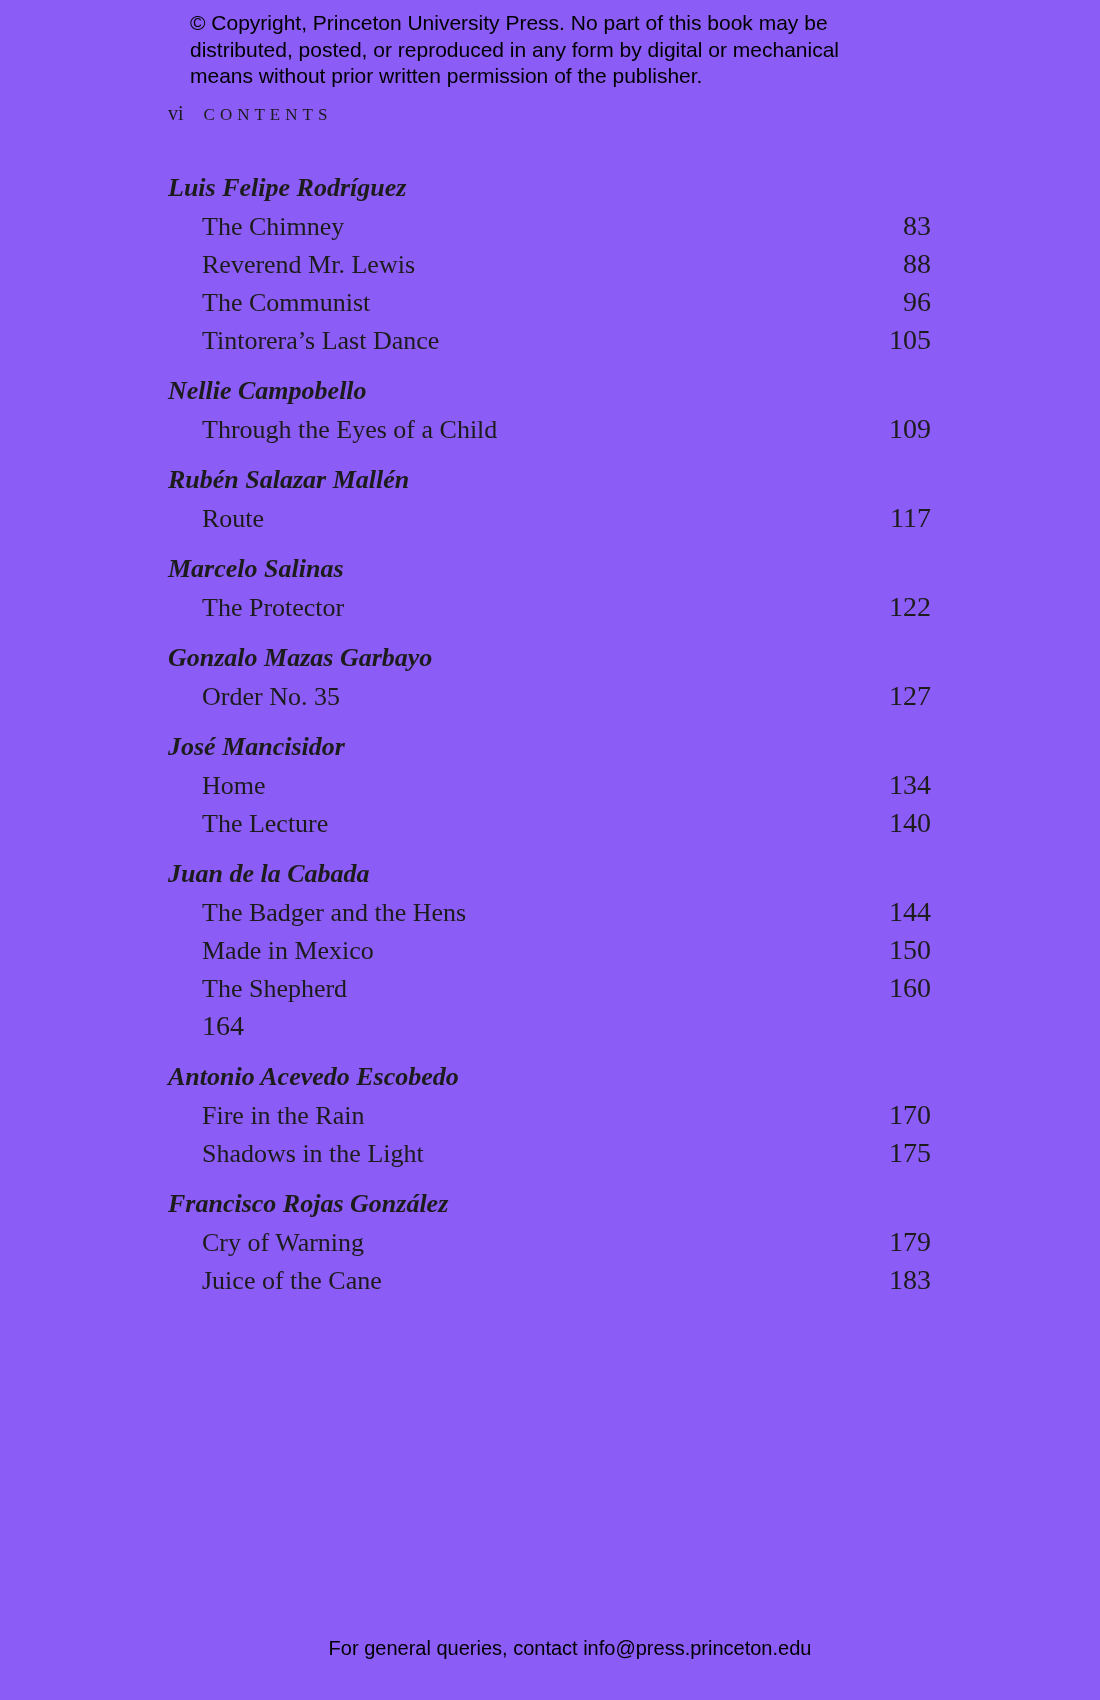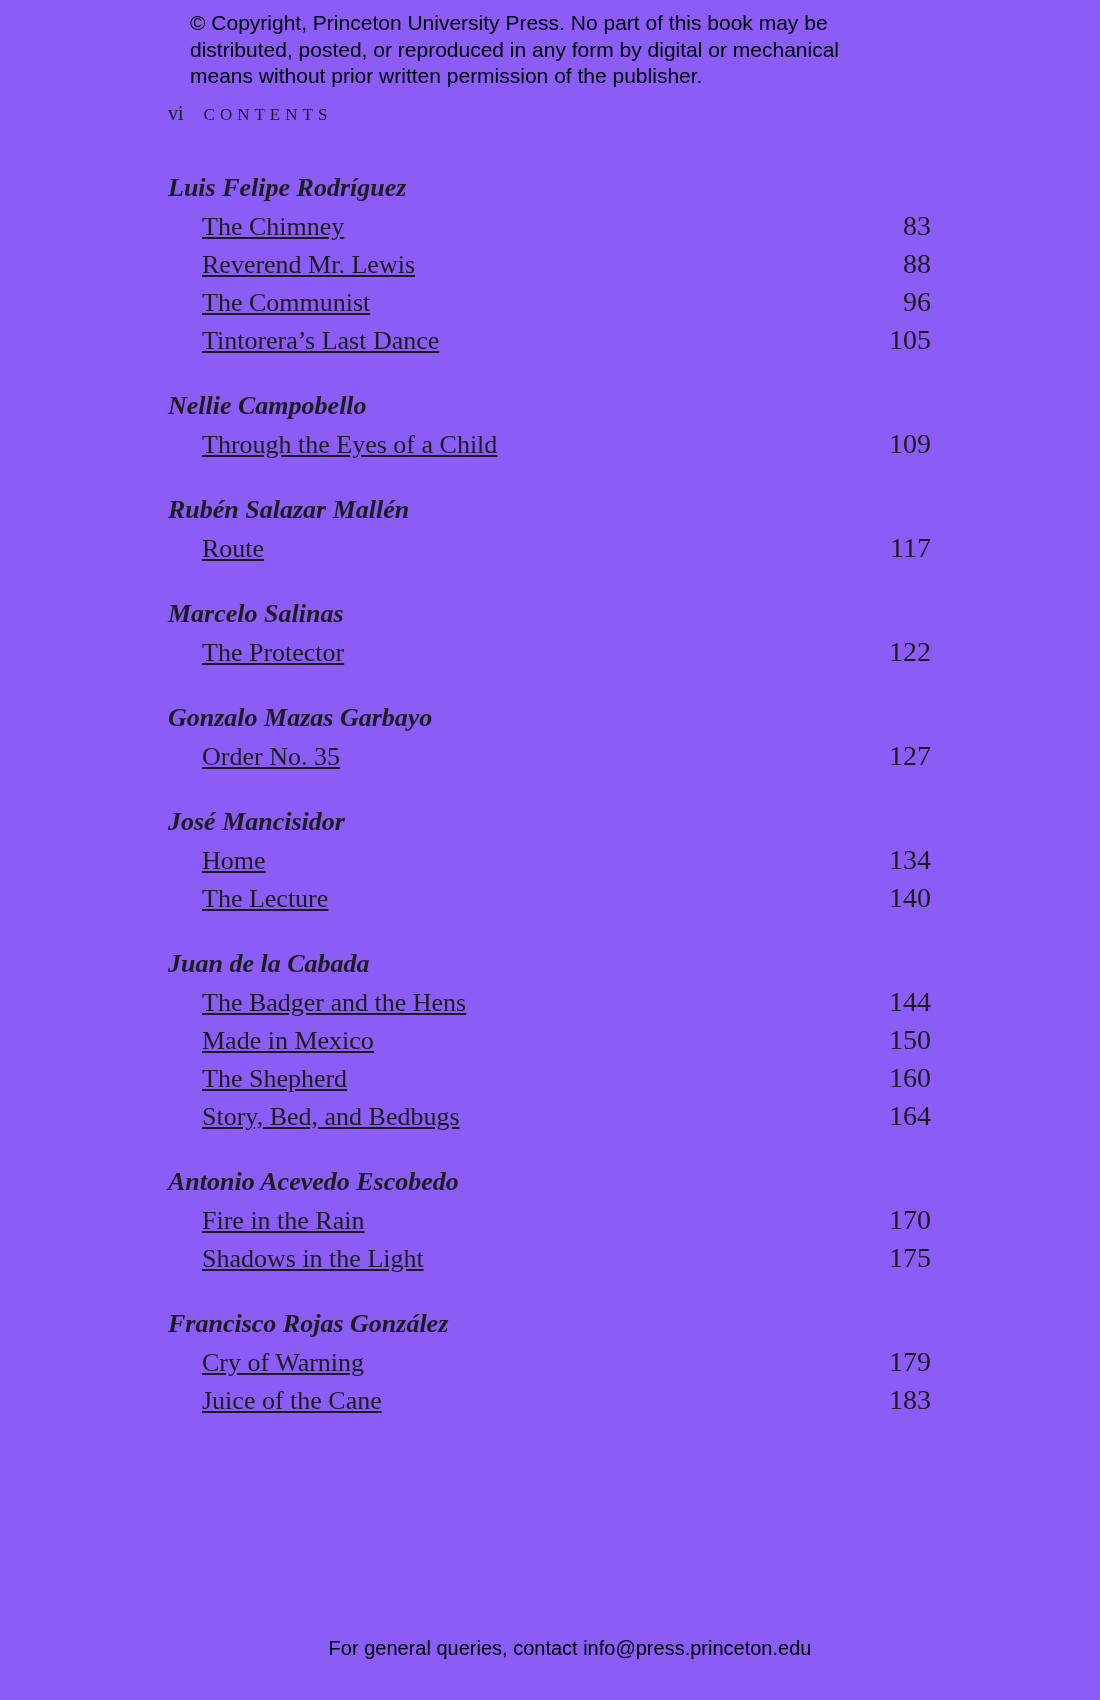--- a/index.html
+++ b/index.html
@@ -41,42 +41,41 @@
   .contents-title {
     font-size: 17px;
     letter-spacing: 5px;
   }
   .toc {
     position: absolute;
     top: 169px;
     left: 168px;
     width: 763px;
   }
-  .toc-section { margin-top: 28px; }
+  .toc-section { margin-top: 13px; }
   .toc-section:first-child { margin-top: 0; }
   .author {
     font-weight: bold;
     font-style: italic;
     font-size: 26px;
     height: 38px;
     line-height: 38px;
     white-space: nowrap;
   }
   .entry-row {
     display: flex;
     justify-content: space-between;
     align-items: baseline;
     height: 38px;
     line-height: 38px;
     padding-left: 34px;
   }
   .entry-title {
     font-size: 26px;
     white-space: nowrap;
-    text-decoration: underline;
   }
   .entry-page {
     font-size: 28px;
     white-space: nowrap;
   }
   .page-footer {
     position: absolute;
     top: 1637px;
     left: 0;
     width: 1100px;
@@ -169,21 +168,20 @@
         </div>
         <div class="entry-row">
           <span class="entry-title">Made in Mexico</span>
           <span class="entry-page">150</span>
         </div>
         <div class="entry-row">
           <span class="entry-title">The Shepherd</span>
           <span class="entry-page">160</span>
         </div>
         <div class="entry-row">
-          <span class="entry-title">Story, Bed, and Bedbugs</span>
           <span class="entry-page">164</span>
         </div>
       </div>
       <div class="toc-section">
         <div class="author">Antonio Acevedo Escobedo</div>
         <div class="entry-row">
           <span class="entry-title">Fire in the Rain</span>
           <span class="entry-page">170</span>
         </div>
         <div class="entry-row">

